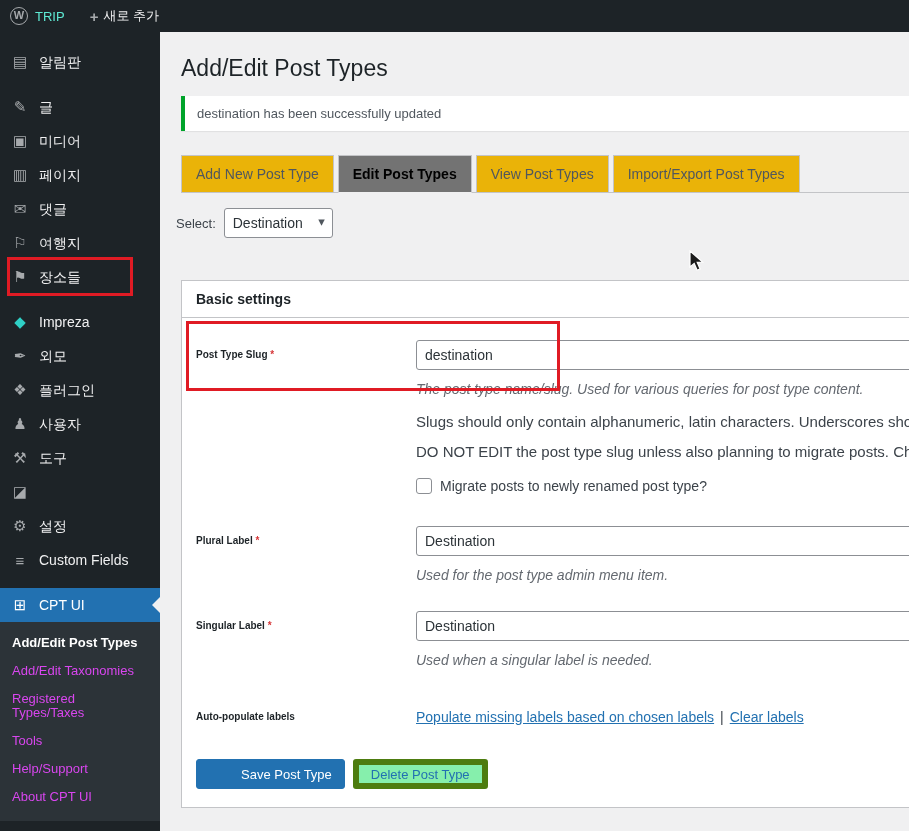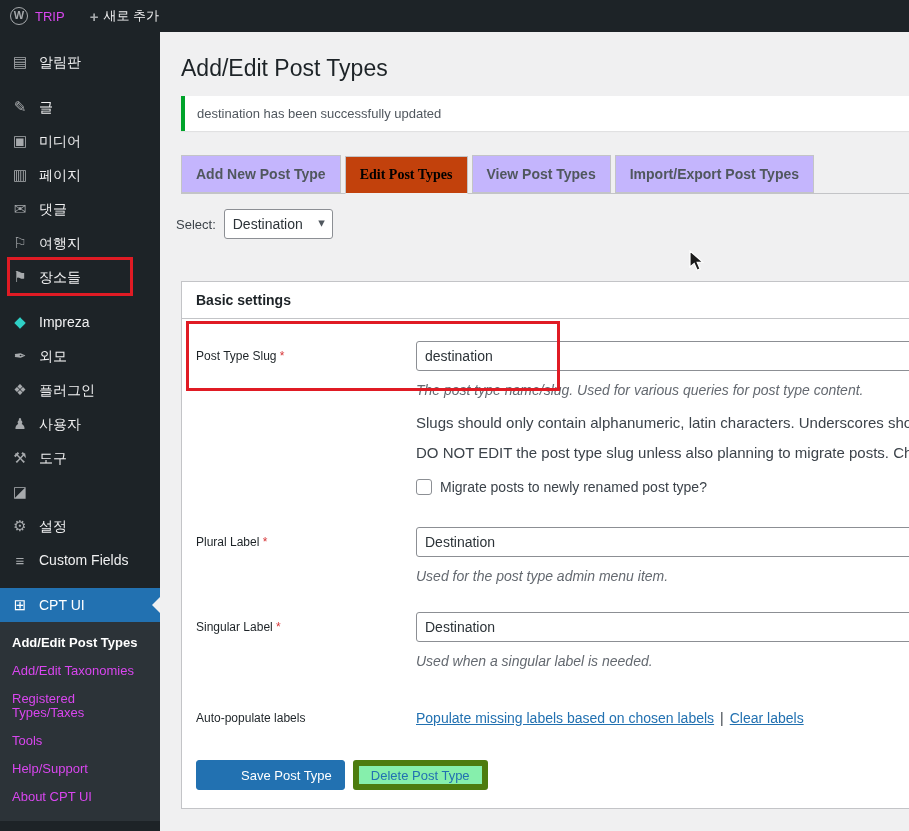--- a/index.html
+++ b/index.html
@@ -5,21 +5,21 @@
   * { box-sizing: border-box; margin: 0; padding: 0; }
   html,body { width:909px; height:831px; }
   body { font-family:"Liberation Sans","DejaVu Sans",sans-serif; background:#f0f0f1; }
   #screen { position:relative; width:909px; height:831px; overflow:hidden; background:#f0f0f1; }
 
   
   .adminbar { position:absolute; left:0; top:0; width:909px; height:32px; background:#1d2327;
               display:flex; align-items:center; padding:0 10px; gap:7px; color:#f0f0f1; font-size:13px; }
   .ab-logo { width:18px; height:18px; border:1.5px solid #a7aaad; border-radius:50%; color:#a7aaad;
              font-size:11px; line-height:15px; text-align:center; font-weight:700; }
-  .ab-site { color:#d946ef; }
+  .ab-site { color:#5eead4; }
   .ab-new { display:flex; align-items:center; gap:5px; margin-left:18px; color:#f0f0f1; }
   .ab-plus { color:#a7aaad; font-size:15px; font-weight:700; }
 
   
   .sidebar { position:absolute; left:0; top:32px; width:160px; height:799px; background:#1d2327; }
   .sidebar ul { list-style:none; }
   .menu { padding-top:13px; }
   .menu-item { display:flex; align-items:center; min-height:34px; padding:0 8px 0 10px;
                font-size:14px; color:#f0f0f1; cursor:pointer; position:relative; }
   .menu-item .mi { flex:none; width:20px; margin-right:9px; color:#a7aaad; font-size:15px; text-align:center; }
@@ -37,33 +37,33 @@
   .submenu li.current-sub { color:#fff; font-weight:700; }
 
   
   .content { position:absolute; left:160px; top:32px; width:749px; height:799px; }
   h1.page-title { padding:23px 0 0 21px; font-size:23px; font-weight:400; color:#1d2327; line-height:27px; }
   .notice { margin:14px 0 0 21px; width:1000px; background:#fff; border-left:4px solid #00a32a;
             box-shadow:0 1px 1px rgba(0,0,0,.06); padding:10px 12px; font-size:13px; color:#50575e; }
 
   .tabs-wrap { margin:24px 0 0 21px; width:1000px; border-bottom:1px solid #c3c4c7; }
   .nav-tab { display:inline-block; margin:0 4px -1px 0; padding:10px 14px; font-size:14px;
-             background:#c4b5fd; border:1px solid #c3c4c7; color:#50575e; cursor:pointer;font-weight:bold; }
-  .nav-tab.active { background:#c2410c; border-bottom-color:#f0f0f1; color:#000; font-weight:700;font-family:Liberation Serif, serif; }
+             background:#eab308; border:1px solid #c3c4c7; color:#50575e; cursor:pointer; }
+  .nav-tab.active { background:#737373; border-bottom-color:#f0f0f1; color:#000; font-weight:700; }
 
   .select-row { margin:15px 0 0 16px; display:flex; align-items:center; gap:8px; font-size:13px; color:#3c434a; }
   .sel-wrap { position:relative; display:inline-block; }
   .sel-wrap select { height:30px; font-size:14px; color:#2c3338; background:#fff; border:1px solid #8c8f94;
                      border-radius:3px; padding:0 28px 0 8px; appearance:none; -webkit-appearance:none; }
   .sel-chev { position:absolute; right:8px; top:6px; color:#50575e; font-size:13px; pointer-events:none; }
 
   .panel { margin:42px 0 0 21px; width:900px; background:#fff; border:1px solid #c3c4c7; padding-bottom:18px; }
   .panel-head { padding:10px 14px; font-size:14px; font-weight:700; color:#1d2327; border-bottom:1px solid #c3c4c7; }
   .form-row { display:grid; grid-template-columns:220px 1fr; padding:0 14px; }
-  .f-label { font-size:12px; font-weight:400; color:#1d2327; line-height:30px; }
+  .f-label { font-size:10px; font-weight:700; color:#1d2327; line-height:30px; }
   .req { color:#d63638; }
   .row-slug { padding-top:22px; }
   .row-plural { padding-top:32px; }
   .row-singular { padding-top:28px; }
   .row-autopop { padding-top:34px; }
   input.text { width:520px; height:30px; border:1px solid #8c8f94; border-radius:3px; padding:0 8px;
                font-size:14px; color:#2c3338; background:#fff; font-family:inherit; }
   .help { margin-top:11px; font-style:italic; font-size:14px; color:#646970; }
   .desc { margin-top:16px; font-size:15px; color:#3c434a; white-space:nowrap; }
   .desc.second { margin-top:13px; }

